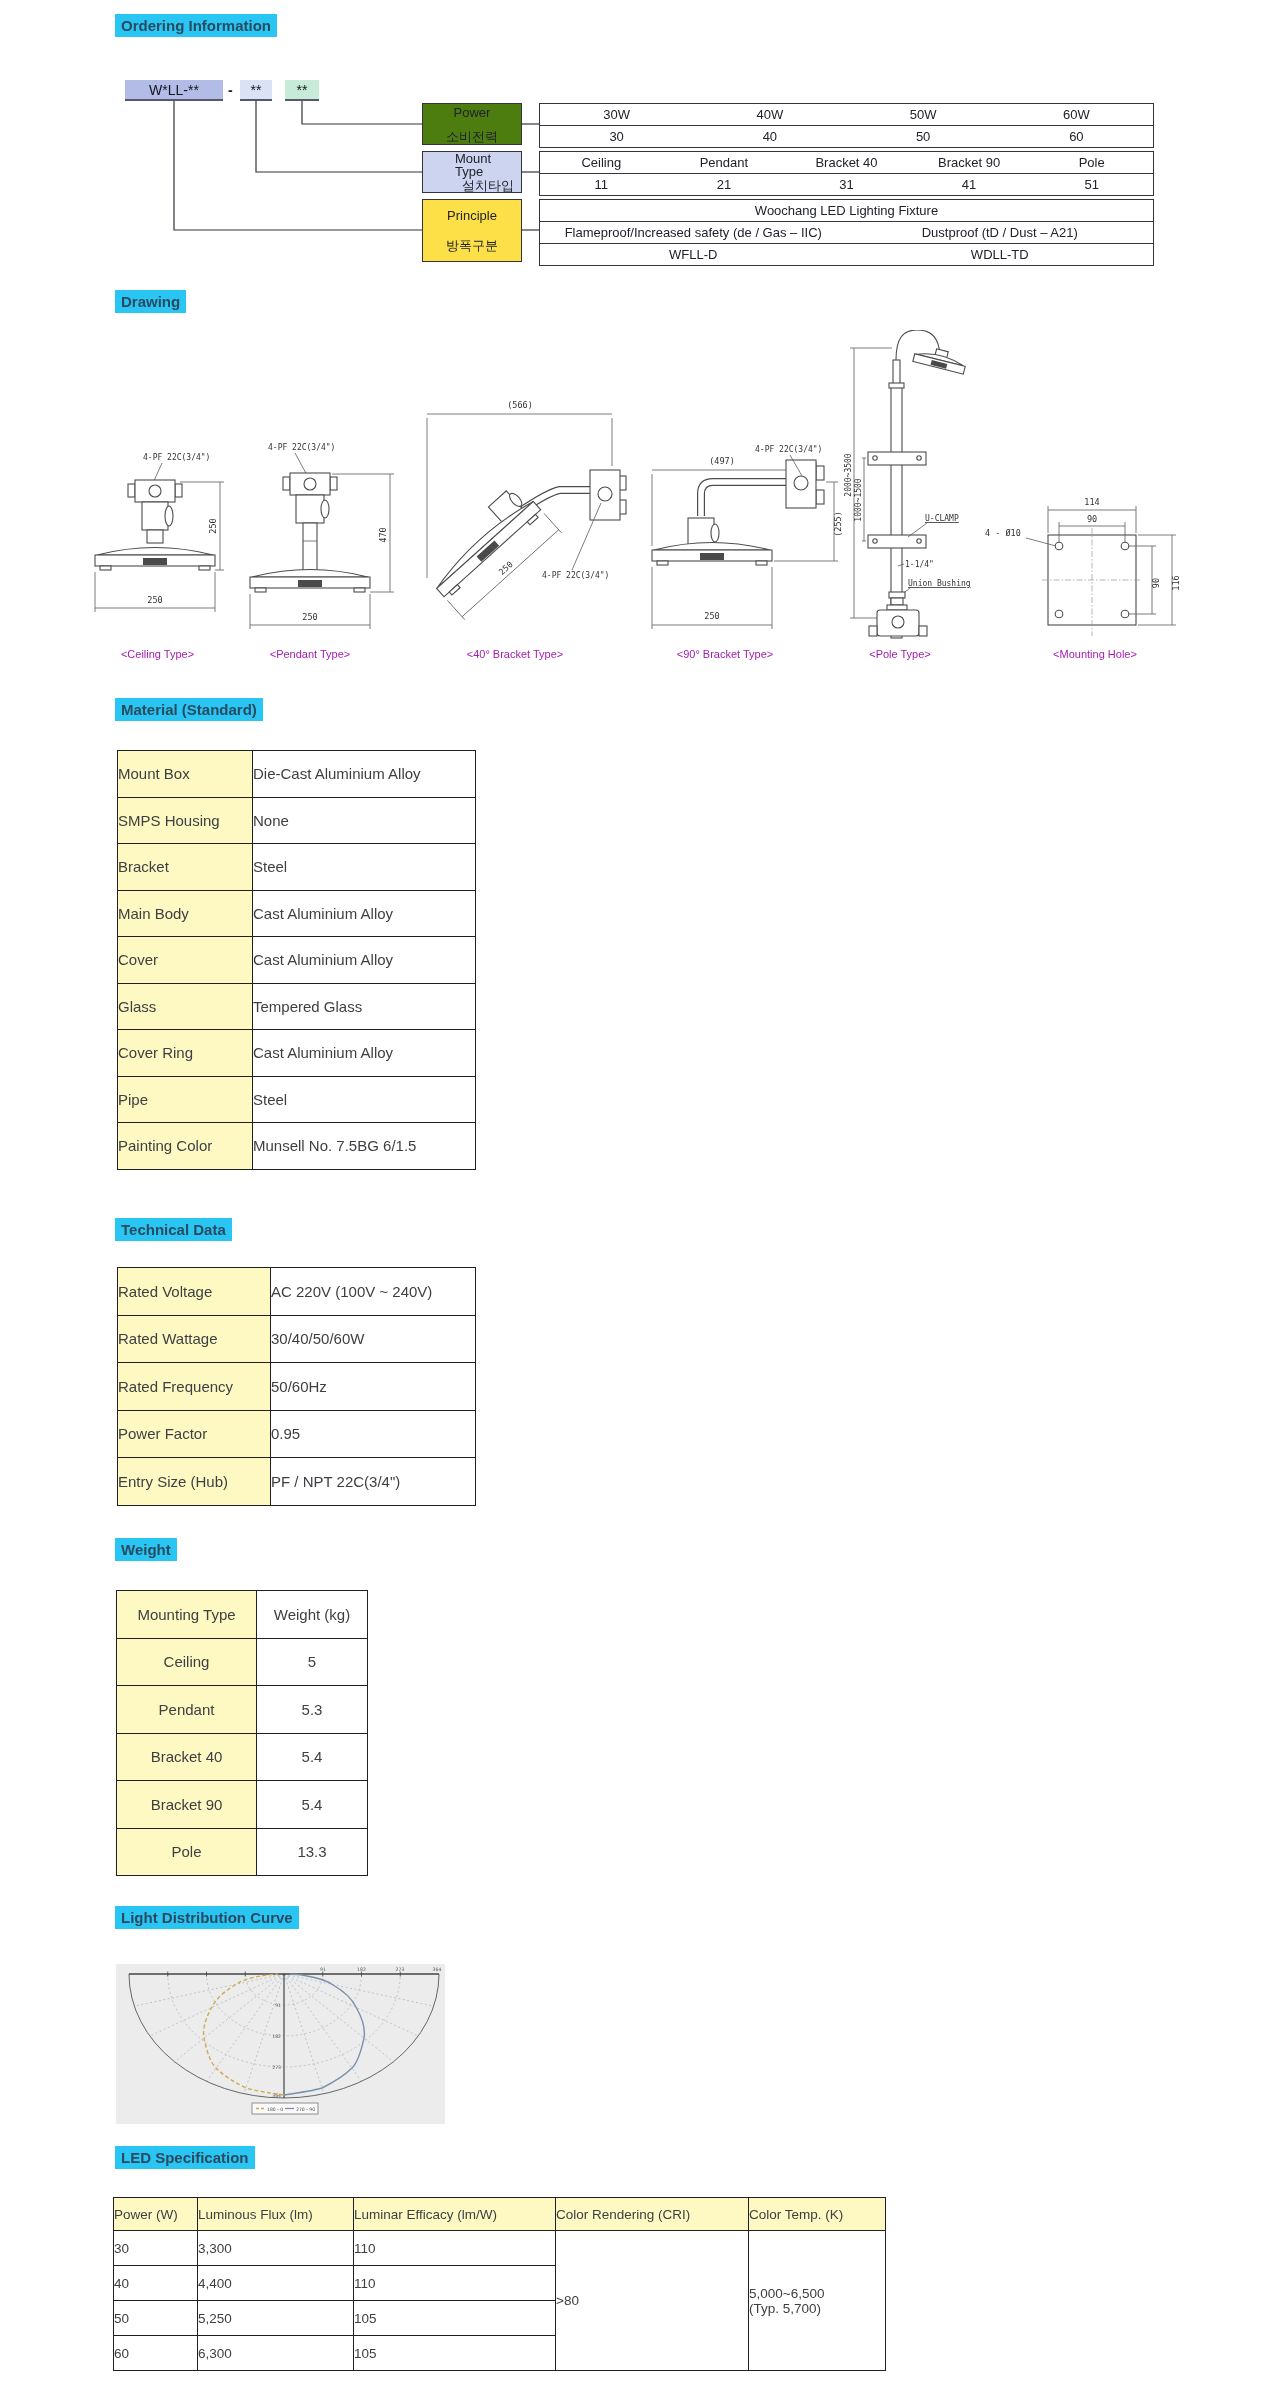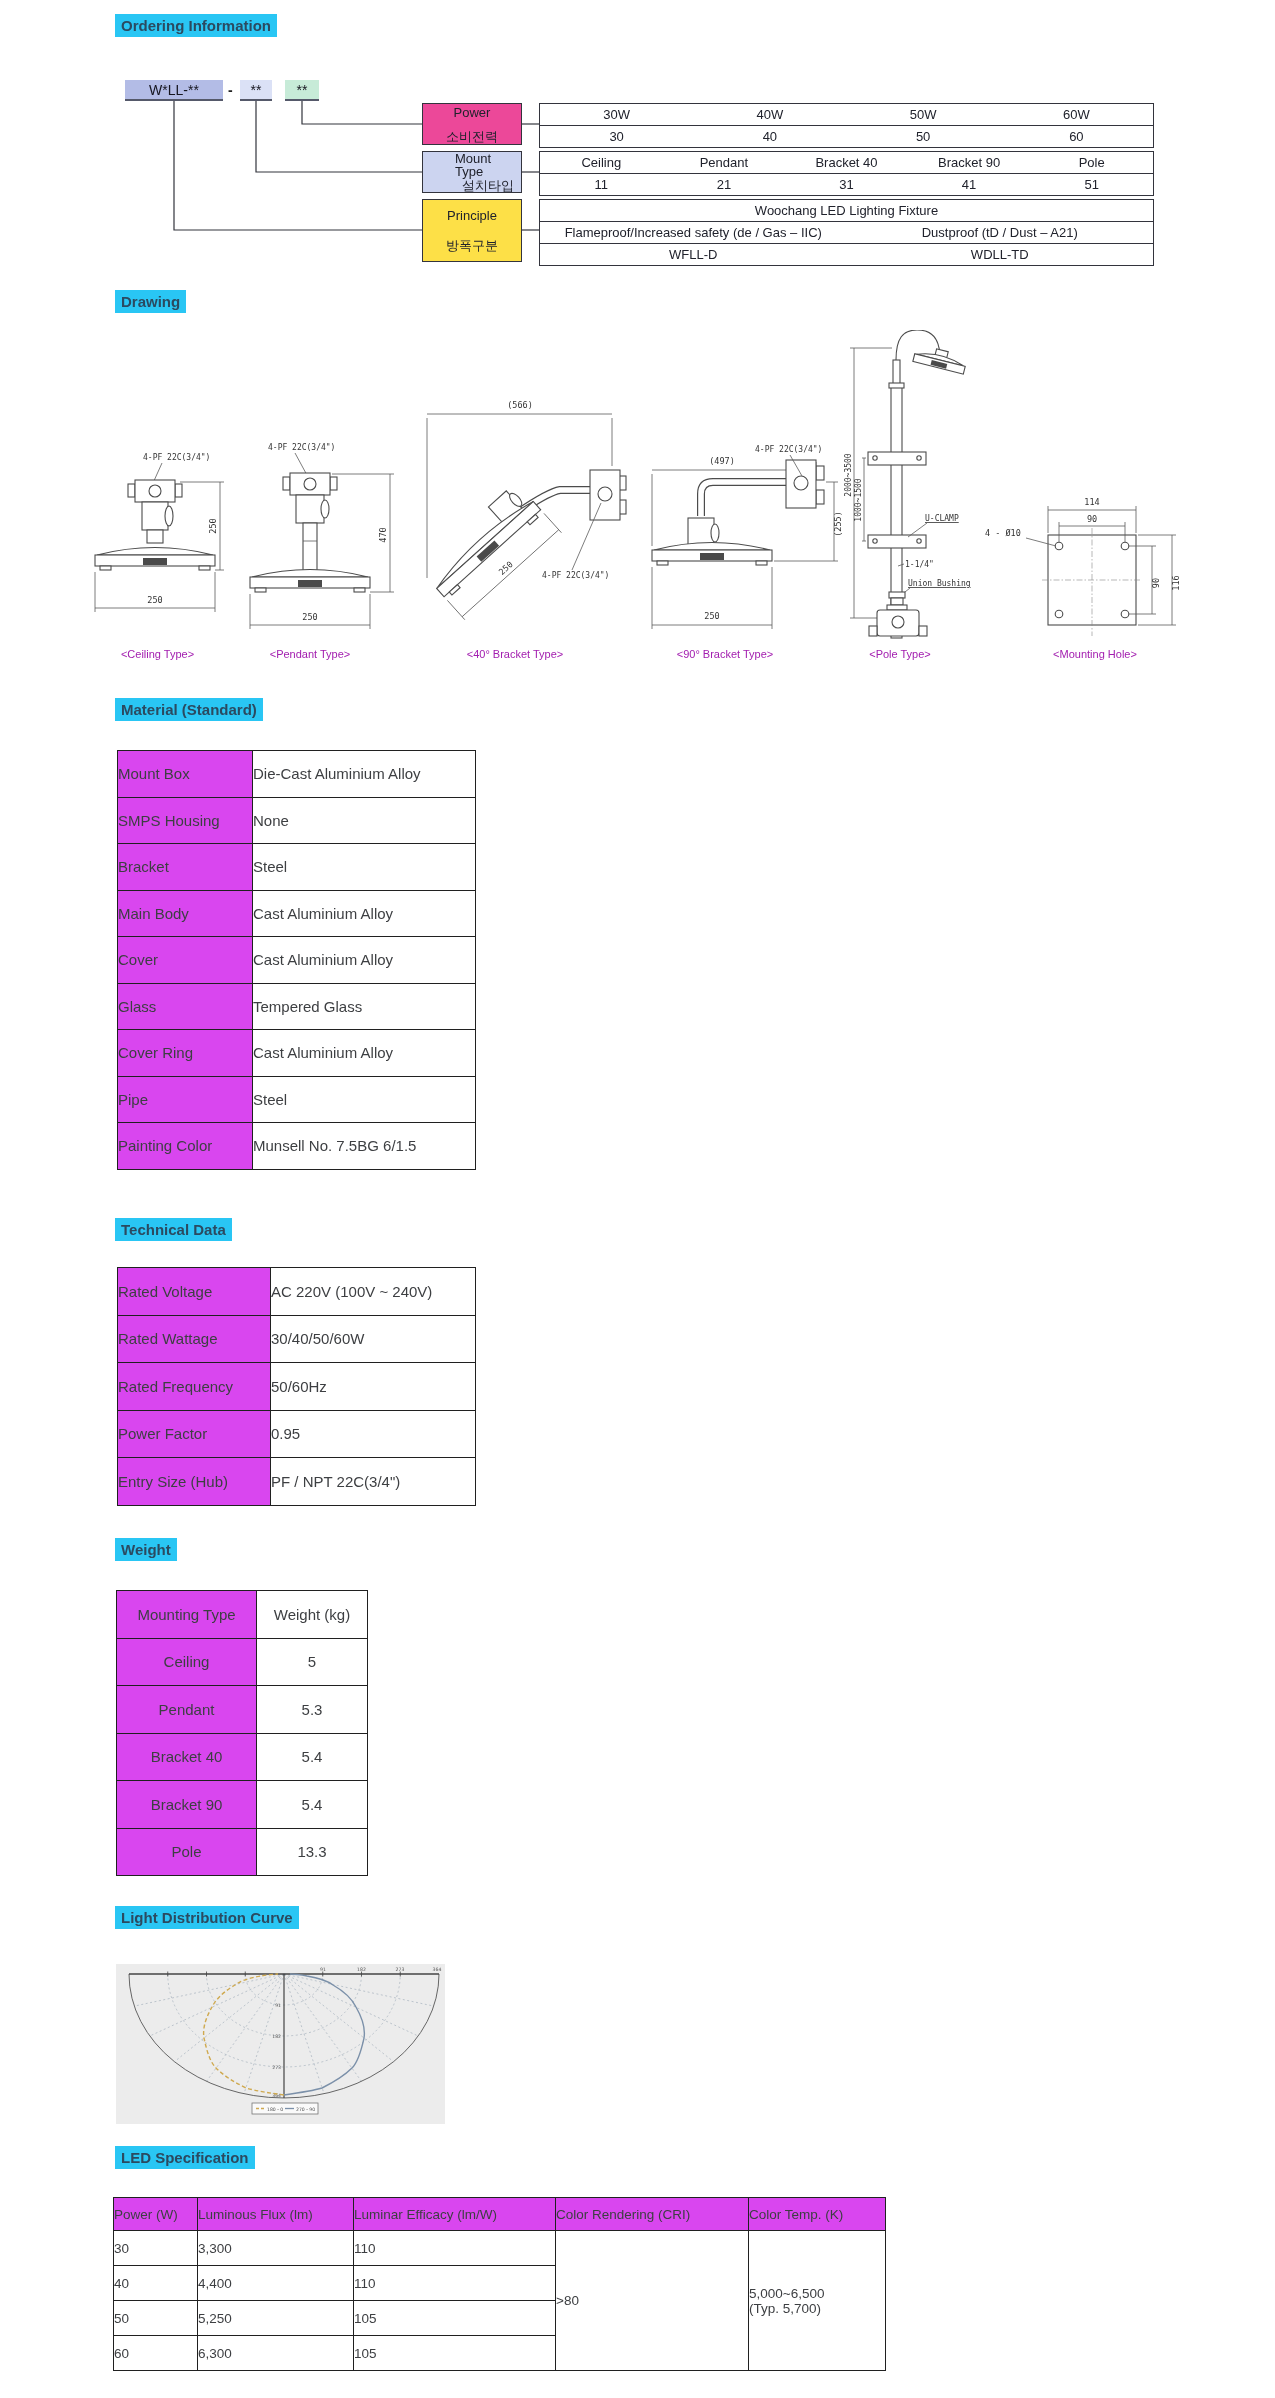--- a/index.html
+++ b/index.html
@@ -21,21 +21,21 @@
   .otab{position:absolute;left:539px;width:615px;border:1.3px solid #33343d;
         box-sizing:border-box;background:#fff;}
   .orow{display:flex;height:21px;}
   .orow + .orow{border-top:1px solid #33343d;}
   .ocell{flex:1;display:flex;align-items:center;justify-content:center;
          font-size:13px;color:#20222c;white-space:nowrap;}
   
   table.spec{border-collapse:collapse;position:absolute;table-layout:fixed;}
   table.spec td{border:1.6px solid #202020;font-size:15px;color:#3d3f42;
                 padding:0;vertical-align:middle;}
-  .gray{background:#d946ef;}
+  .gray{background:#fef9c3;}
   .padl{padding-left:11px;}
   table.mat td{height:45.5px;}
   table.tec td{height:46.5px;}
   table.wgt td{height:46.5px;text-align:center;}
   table.led td{font-size:13.5px;}
   table.led td.hrow{height:32px;}
   table.led td.drow{height:34px;}
   .cap{position:absolute;font-size:11px;color:#a21caf;text-align:center;white-space:nowrap;}
   .dimtxt{font-family:"DejaVu Sans Mono",monospace;font-size:8.5px;fill:#333;}
   .dimtxt2{font-family:"DejaVu Sans Mono",monospace;font-size:8px;fill:#333;}
@@ -59,21 +59,21 @@
 
   <svg style="position:absolute;left:0;top:0;width:1275px;height:300px;pointer-events:none;" viewBox="0 0 1275 300">
     <path d="M174,101 V230 H422" fill="none" stroke="#33343d" stroke-width="1.2"></path>
     <path d="M256,101 V172 H422" fill="none" stroke="#33343d" stroke-width="1.2"></path>
     <path d="M302,101 V124 H422" fill="none" stroke="#33343d" stroke-width="1.2"></path>
     <path d="M522,124 H539" fill="none" stroke="#33343d" stroke-width="1.2"></path>
     <path d="M522,172 H539" fill="none" stroke="#33343d" stroke-width="1.2"></path>
     <path d="M522,230 H539" fill="none" stroke="#33343d" stroke-width="1.2"></path>
   </svg>
 
-  <div class="lblbox" style="left:422px;top:103px;height:42px;background:#ec4899;gap:8px;">
+  <div class="lblbox" style="left:422px;top:103px;height:42px;background:#4d7c0f;gap:8px;">
     <div>Power</div>
     <div>소비전력</div>
   </div>
   <div class="lblbox" style="left:422px;top:151px;height:42px;background:#ccd4f0;padding-left:32px;">
     <div>Mount Type</div>
     <div>설치타입</div>
   </div>
   <div class="lblbox" style="left:422px;top:199px;height:63px;background:#fde047;">
     <div>Principle</div>
     <div>방폭구분</div>

